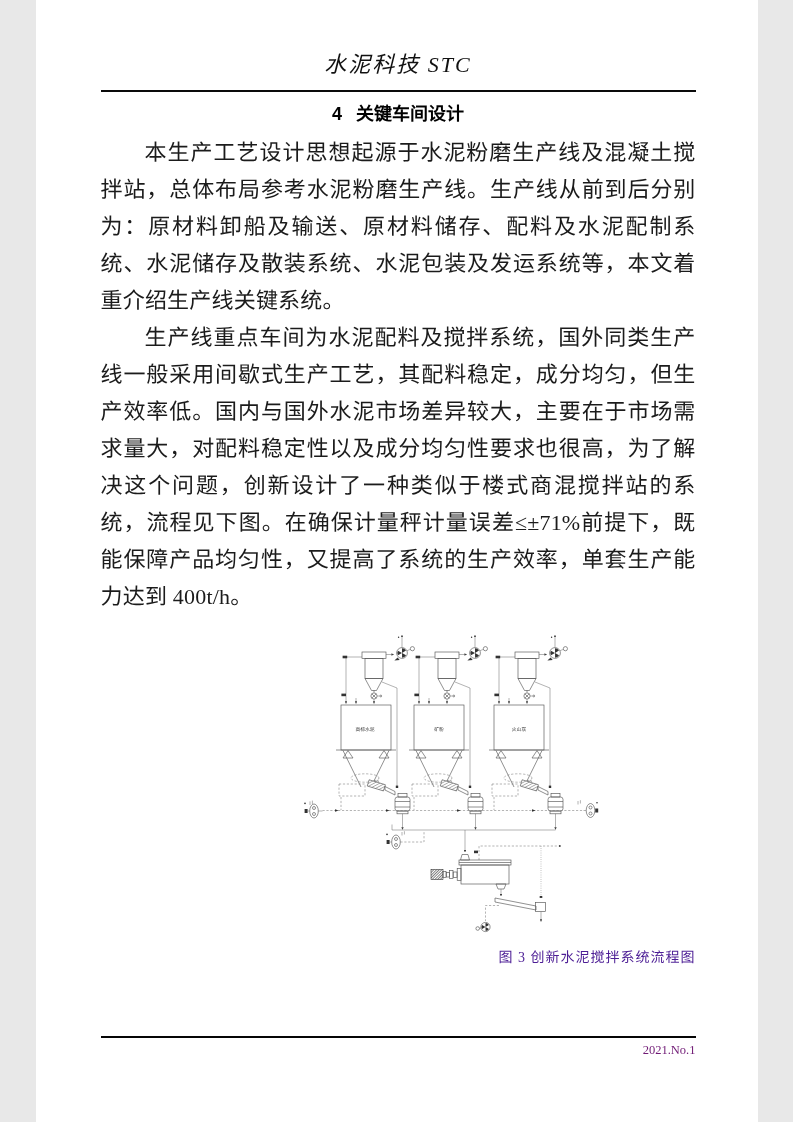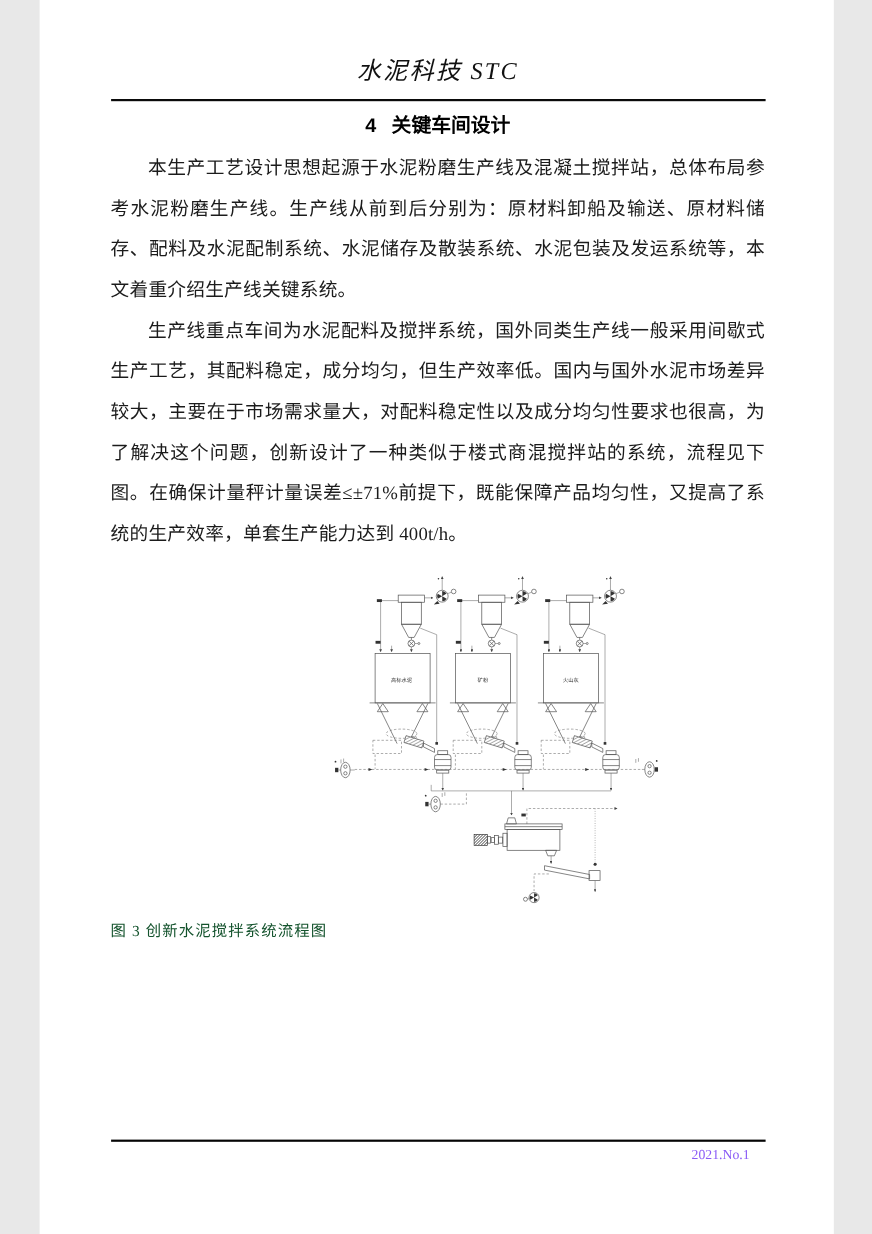--- a/index.html
+++ b/index.html
@@ -17,41 +17,41 @@
   }
   .header-rule { margin-top:12px; border-top:2.4px solid #0a0a0a; }
 
   .section-heading {
     margin-top:9px; font-family:"Liberation Sans", sans-serif;
     font-weight:bold; font-size:18px; line-height:26px; color:#000;text-align:center;
   }
   .section-heading .num { display:inline-block; margin-right:14px; }
 
   p.body-par {
-    margin:0; font-size:17px; line-height:37px;
+    margin:0; font-size:22px; line-height:37px;
     text-align:justify; text-indent:2em; letter-spacing:0.2px;
   }
   p.first { margin-top:7px; }
 
   figure { margin:12px 0 13px; }
   .diagram-wrap { margin-left:188px; width:310px; height:312px; }
   svg { display:block; }
   .ln  { fill:none; stroke:#555; stroke-width:0.65; }
   .lnt { fill:none; stroke:#666; stroke-width:0.5; }
   .lnd { fill:none; stroke:#777; stroke-width:0.55; stroke-dasharray:2.2 1.7; }
   .lndot { fill:none; stroke:#777; stroke-width:0.55; stroke-dasharray:0.8 1.4; }
   .blk { fill:#333; stroke:none; }
   text.silo { font:4.8px "Liberation Serif", serif; fill:#333; text-anchor:middle; }
   figcaption {
-    margin-top:7px; text-align:left; font-size:14px; color:#14532d; letter-spacing:1px;
+    margin-top:7px; text-align:right; font-size:14px; color:#4c1d95; letter-spacing:1px;
   }
 
   .footer-rule { position:absolute; left:65px; right:62px; top:1036px; border-top:2.5px solid #050505; }
   .page-num  { position:absolute; left:0; right:0; top:1043px; text-align:center; font-size:12.5px; color:#111; }
-  .issue-num { position:absolute; right:76px; top:1043px; font-size:12.5px; color:#8b5cf6; }
+  .issue-num { position:absolute; right:62px; top:1043px; font-size:12.5px; color:#701a75; }
 </style>
 </head>
 <body>
 
 <div class="page">
   <div class="content">
 
     <div class="journal-header">水泥科技 STC</div>
     <div class="header-rule"></div>
 

